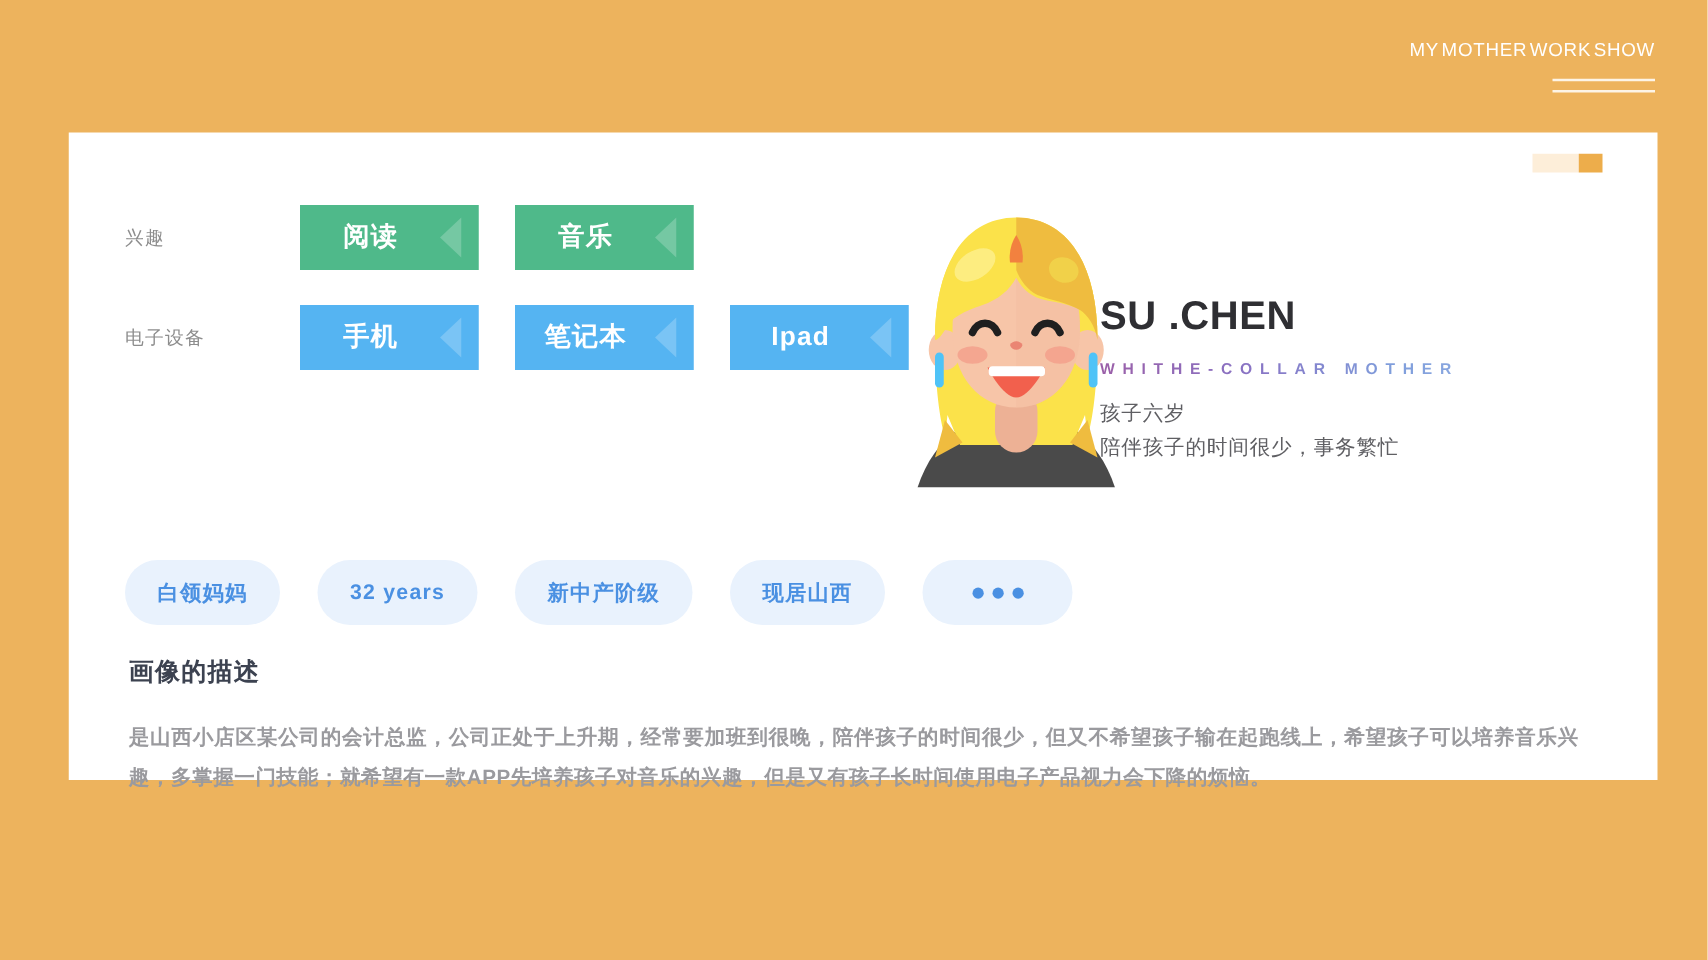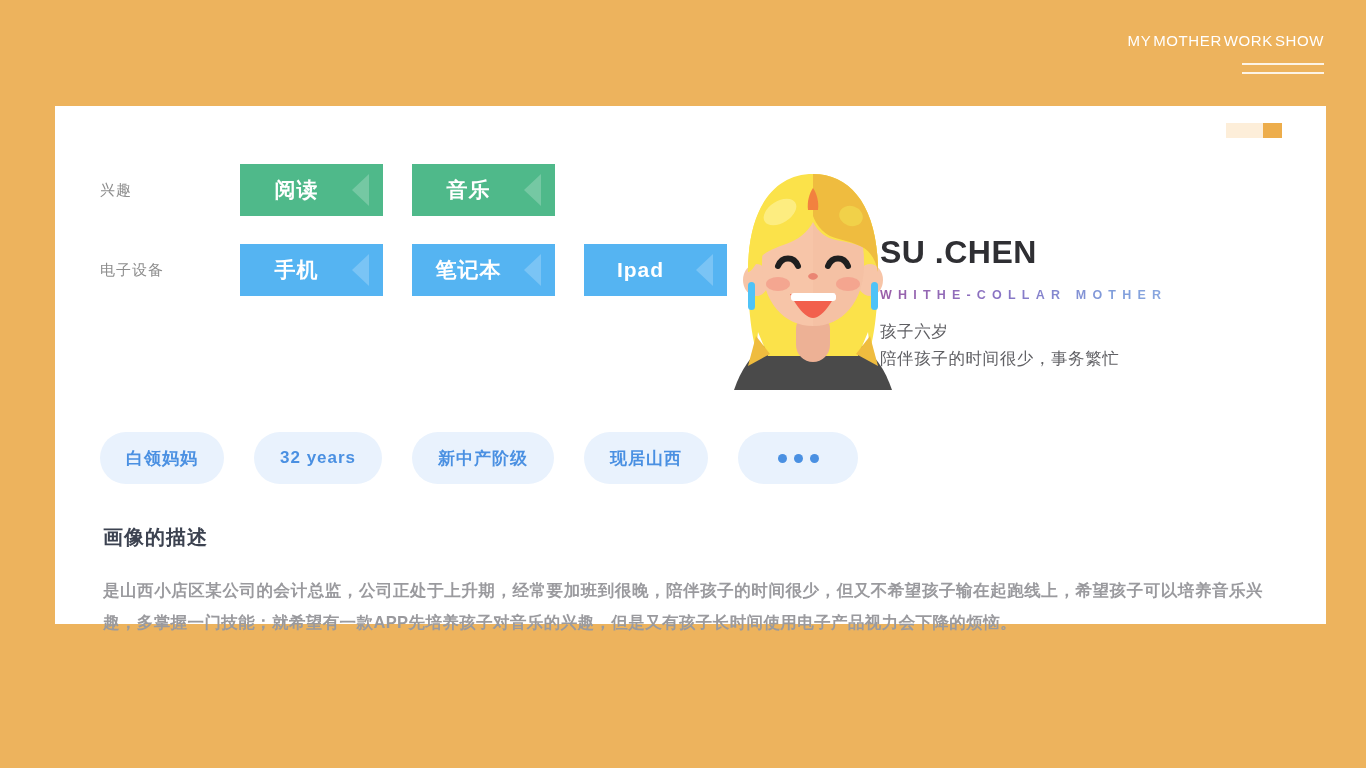--- a/index.html
+++ b/index.html
@@ -195,21 +195,21 @@
     color: #5f5f63;
     line-height: 27px;
     letter-spacing: 0.6px;
   }
   #person-notes { margin-top: 16px; }
 
   
   #pill-row {
     position: absolute;
     left: 45px;
-    top: 326px;
+    top: 342px;
     display: flex;
     align-items: center;
   }
   .pill {
     background: #e9f2fd;
     border-radius: 26px;
     height: 52px;
     min-width: 112px;
     padding: 0 26px;
     display: flex;

